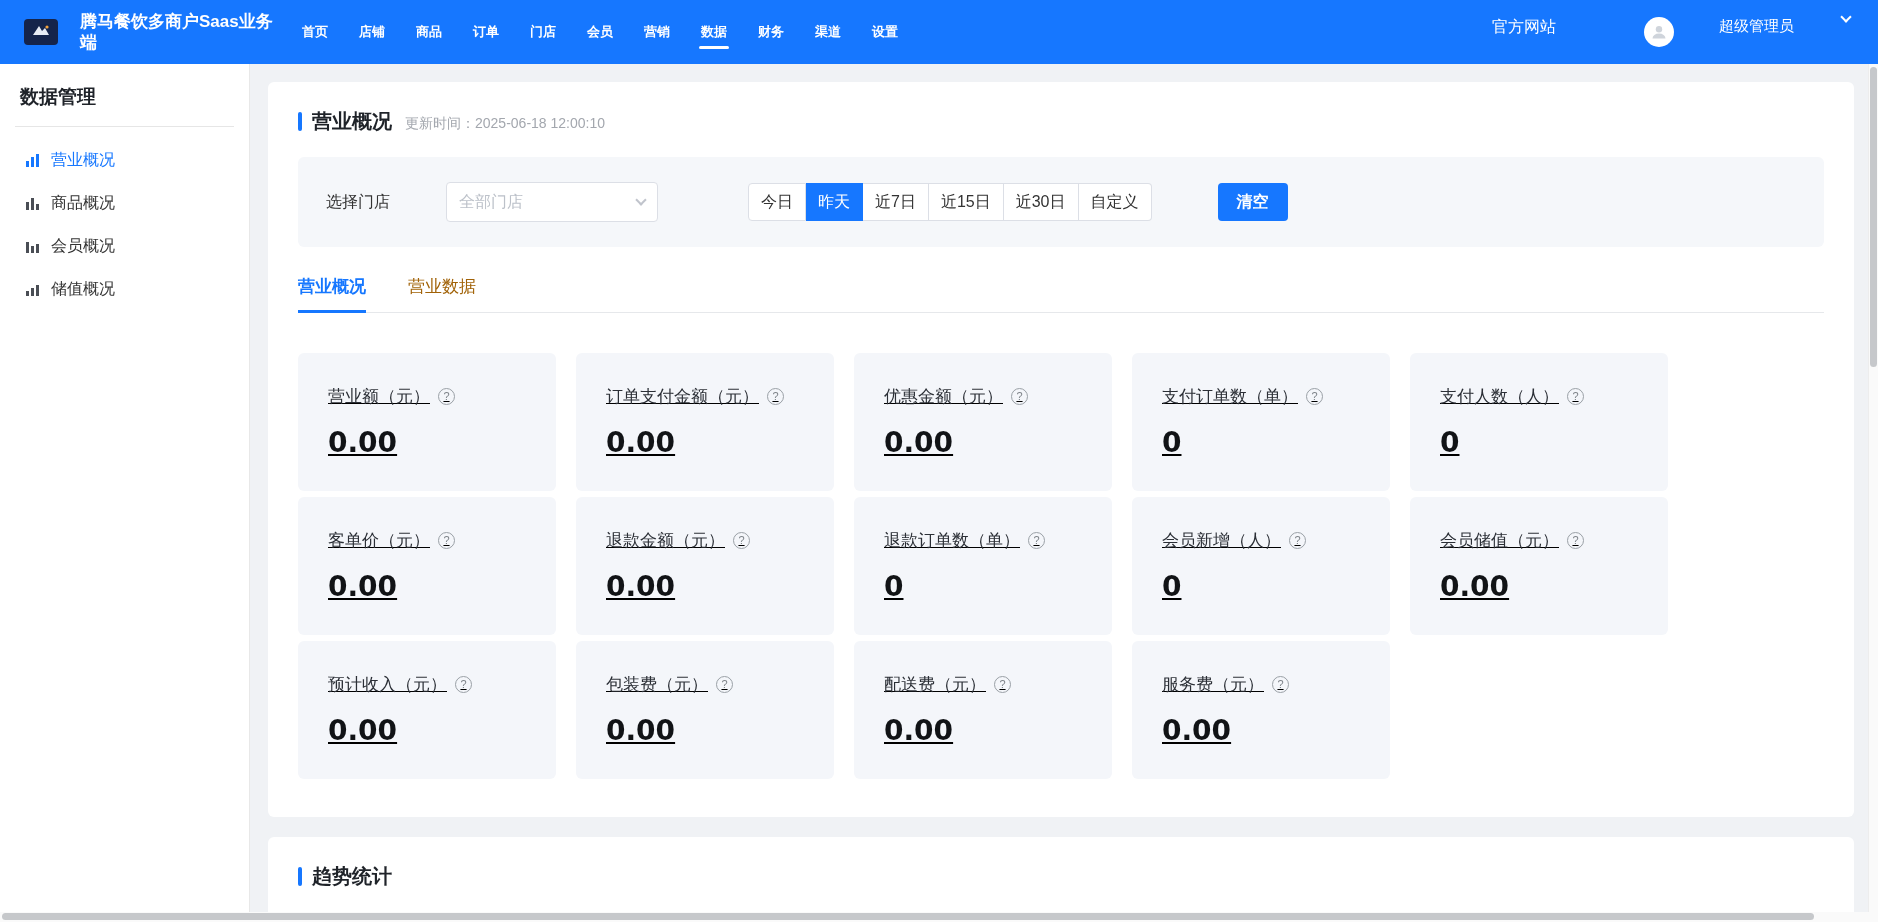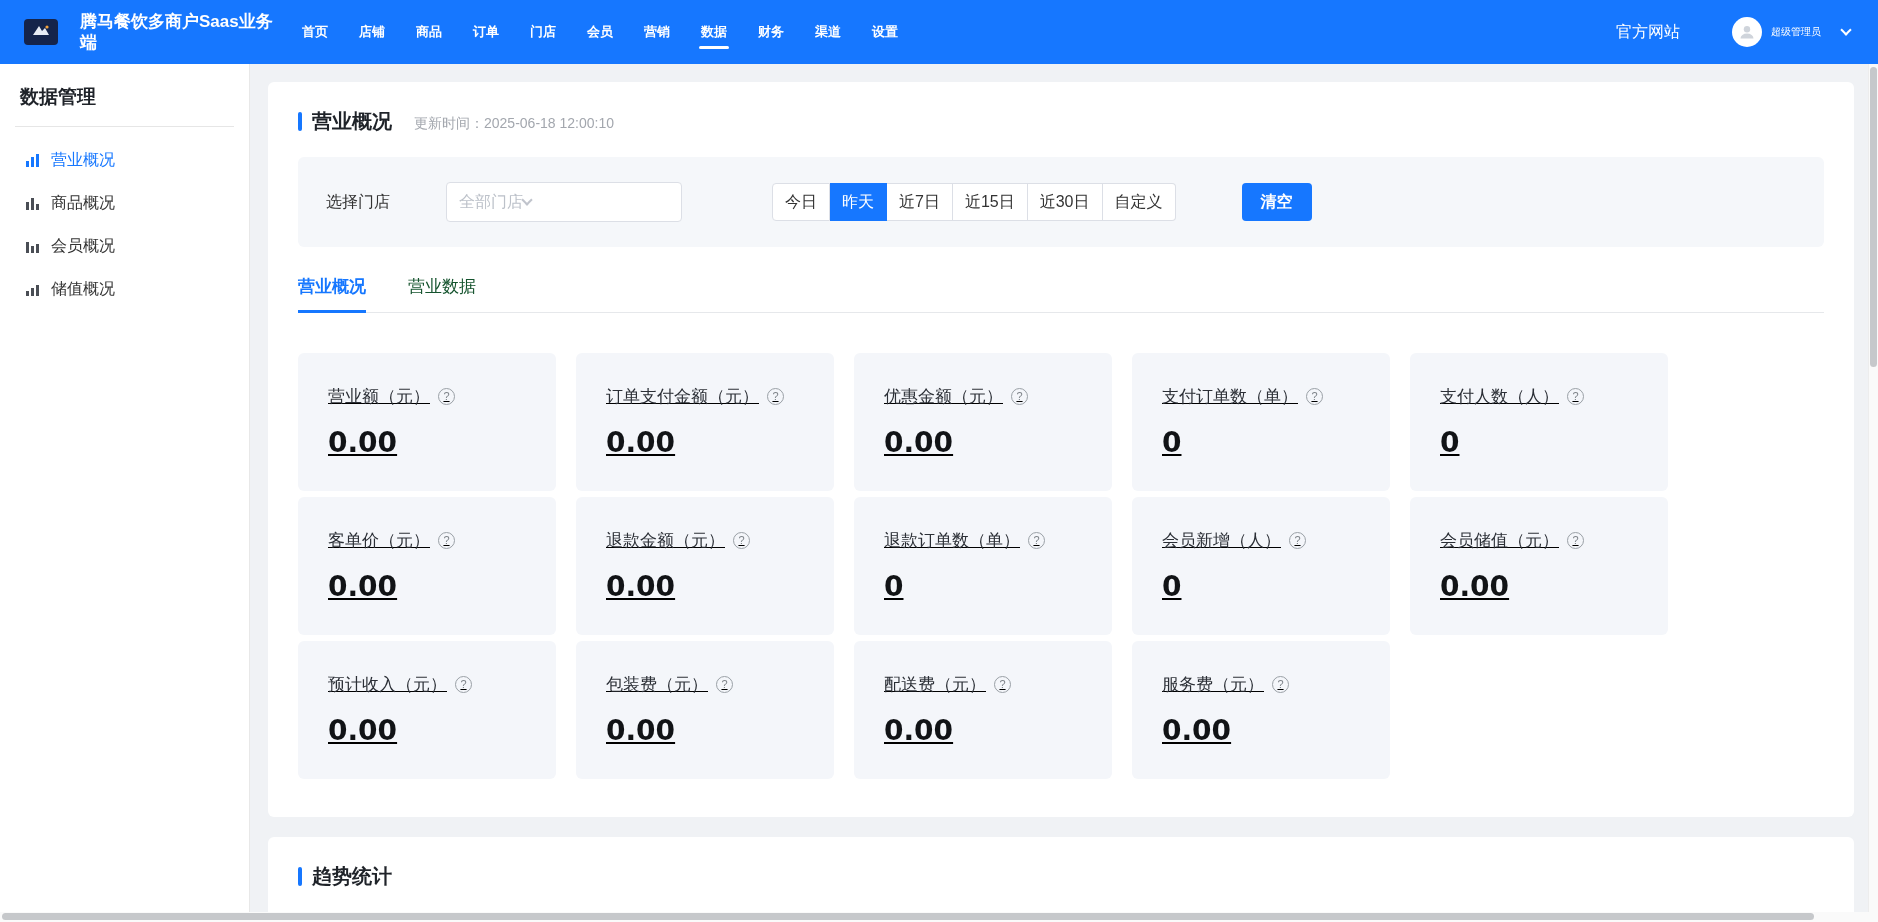--- a/index.html
+++ b/index.html
@@ -11,25 +11,25 @@
             display:flex; align-items:center; padding:0 28px 0 24px; color:#fff; z-index:20; }
   .brand { display:flex; align-items:center; gap:10px; flex:0 0 auto; }
   .logo { width:34px; height:26px; border-radius:4px; background:#15244b;
           display:flex; align-items:center; justify-content:center; flex:0 0 auto; }
   .brand-title { font-size:17px; font-weight:700; line-height:1.25; max-width:198px;margin-left:12px; }
   .topnav { display:flex; align-items:center; gap:27px; margin-left:22px; }
   .nav-item { font-size:13px; font-weight:700; color:#fff; cursor:pointer; position:relative;
               padding:21px 2px; white-space:nowrap; }
   .nav-item.active::after { content:""; position:absolute; left:0; right:0; bottom:13px;
               height:3px; background:#fff; border-radius:2px; }
-  .topbar-right { margin-left:auto; display:flex; align-items:center; }
+  .topbar-right { margin-left:auto; display:flex; align-items:flex-start;gap:36px; }
   .site-link { font-size:16px; color:#fff; cursor:pointer; margin-right:52px; white-space:nowrap; }
   .avatar { width:30px; height:30px; border-radius:50%; background:#fff;
             display:flex; align-items:center; justify-content:center; margin-right:9px; }
-  .user-name { font-size:10px; margin-right:21px; white-space:nowrap; }
+  .user-name { font-size:15px; margin-right:12px; white-space:nowrap; }
   .chev { width:8px; height:8px; border-right:2px solid #fff; border-bottom:2px solid #fff;
           transform:rotate(45deg); margin-top:-4px; }
 
   
   .sidebar { position:fixed; top:64px; left:0; bottom:0; width:250px; background:#fff;
              border-right:1px solid #e8e8e8; z-index:10; }
   .sidebar-title { font-size:19px; font-weight:700; color:#1f2329; padding:20px 20px 16px; }
   .sidebar-divider { height:1px; background:#e6e6e6; margin:0 15px 12px; }
   .side-item { display:flex; align-items:center; gap:11px; padding:11px 25px;
                font-size:16px; color:#333; cursor:pointer; }
@@ -37,43 +37,43 @@
   .side-item.active { color:#1677ff; }
   .side-item.active .icon { color:#1677ff; }
 
   
   .main { position:absolute; top:64px; left:250px; right:10px; bottom:0;
           padding:18px 14px 0 18px; overflow:hidden; }
   .card { background:#fff; border-radius:6px; padding:26px 30px; }
   .sec-head { display:flex; align-items:baseline; gap:10px; }
   .sec-bar { width:4px; height:19px; background:#1677ff; border-radius:2px; align-self:center; }
   .sec-title { font-size:20px; font-weight:700; color:#1f2329; }
-  .sec-sub { font-size:14px; color:#a3a7ae; margin-left:12px; }
+  .sec-sub { font-size:14px; color:#a3a7ae; margin-left:3px; }
 
   
   .filter { margin-top:22px; background:#f5f7fa; border-radius:6px; padding:25px 28px;
             display:flex; align-items:center;gap:46px; }
   .f-label { font-size:16px; color:#333; margin-right:10px; white-space:nowrap; }
-  .select { width:236px; height:40px; background:#fff; border:1px solid #dcdfe6; border-radius:4px;
-            display:flex; align-items:center; justify-content:flex-start; padding:0 12px; cursor:pointer; }
+  .select { width:212px; height:40px; background:#fff; border:1px solid #dcdfe6; border-radius:4px;
+            display:flex; align-items:center; justify-content:space-between; padding:0 12px; cursor:pointer; }
   .select .ph { color:#bcc1c9; font-size:16px; }
   .sel-chev { width:8px; height:8px; border-right:2px solid #c0c4cc; border-bottom:2px solid #c0c4cc;
               transform:rotate(45deg); margin-top:-4px; }
   .btn-group { display:flex; margin-left:44px; }
   .rbtn { height:38px; padding:0 12px; font-size:16px; background:#fff; border:1px solid #dcdfe6;
           border-left-width:0; color:#333; display:flex; align-items:center; cursor:pointer; white-space:nowrap; }
   .rbtn:first-child { border-left-width:1px; border-radius:4px 0 0 4px; }
   .rbtn:last-child { border-radius:0 4px 4px 0; }
   .rbtn.active { background:#1677ff; border-color:#1677ff; color:#fff; }
   .primary-btn { margin-left:20px; height:38px; padding:0 19px; background:#1677ff; color:#fff;
                  border:none; border-radius:4px; font-size:16px; font-weight:700; cursor:pointer; }
 
   
   .tabs { margin-top:28px; display:flex; gap:42px; border-bottom:1px solid #e6e8eb; }
-  .tab { padding-bottom:14px; font-size:17px; color:#14532d; cursor:pointer; position:relative; white-space:nowrap; }
+  .tab { padding-bottom:14px; font-size:17px; color:#a16207; cursor:pointer; position:relative; white-space:nowrap; }
   .tab.active { color:#1677ff; font-weight:700; }
   .tab.active::after { content:""; position:absolute; left:0; right:0; bottom:-1px; height:3px; background:#1677ff; }
 
   
   .stats-grid { margin-top:40px; display:grid; grid-template-columns:repeat(5,258px);
                 gap:6px 20px; padding-bottom:12px;text-decoration:underline; }
   .stat { background:#f4f6fa; border-radius:6px; padding:32px 30px; height:138px; }
   .stat-label { display:flex; align-items:center; font-size:17px; color:#2b2f36; white-space:nowrap; }
   .help { width:17px; height:17px; border:1px solid #9aa0a6; border-radius:50%; color:#7d8288;
           font-size:11px; line-height:1; display:inline-flex; align-items:center; justify-content:center;

